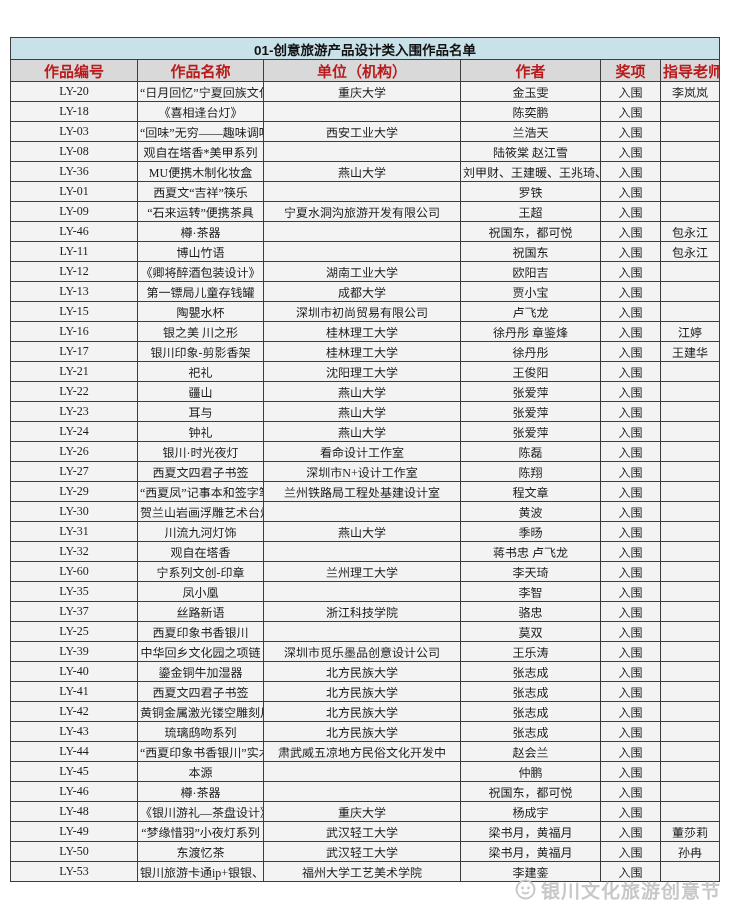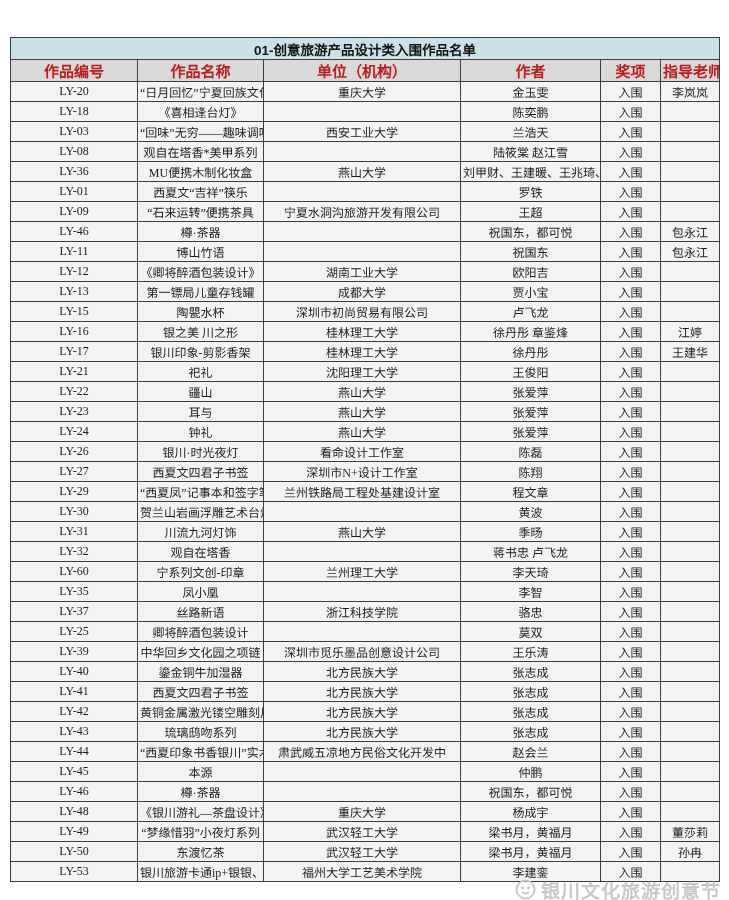--- a/index.html
+++ b/index.html
@@ -312,21 +312,21 @@
         <tr>
           <td>LY-37</td>
           <td>丝路新语</td>
           <td>浙江科技学院</td>
           <td>骆忠</td>
           <td>入围</td>
           <td></td>
         </tr>
         <tr>
           <td>LY-25</td>
-          <td>卿将醉酒包装设计</td>
+          <td>西夏印象书香银川</td>
           <td></td>
           <td>莫双</td>
           <td>入围</td>
           <td></td>
         </tr>
         <tr>
           <td>LY-39</td>
           <td>中华回乡文化园之项链</td>
           <td>深圳市觅乐墨品创意设计公司</td>
           <td>王乐涛</td>

